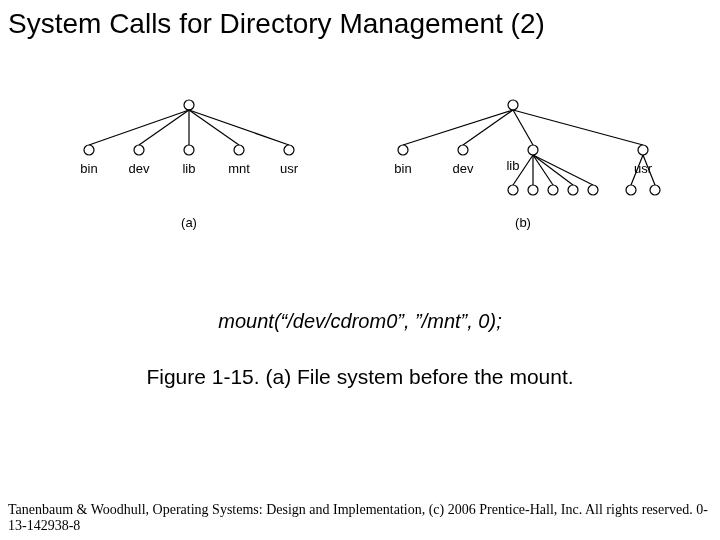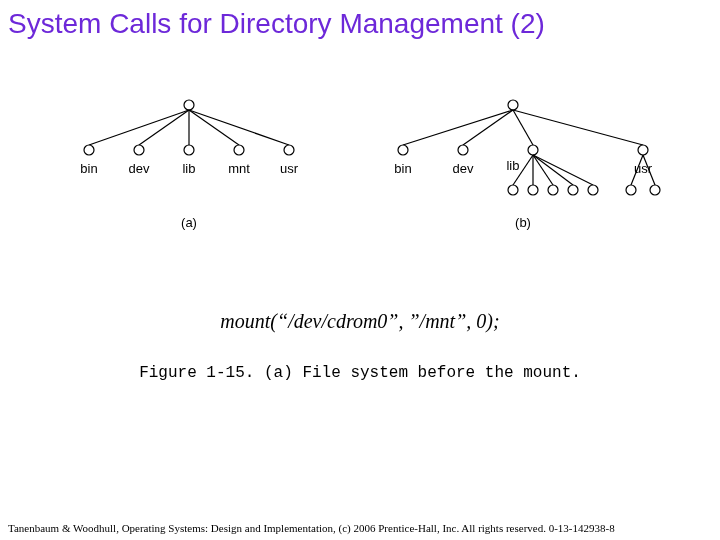--- a/index.html
+++ b/index.html
@@ -6,21 +6,21 @@
     margin: 0;
     padding: 0;
     width: 720px;
     height: 540px;
     font-family: Arial, sans-serif;
     background: #fff;
     position: relative;
     overflow: hidden;
   }
   .title {
-    color: #6d28d9;
+    color: #000000;
     font-size: 28px;
     font-weight: normal;
     padding: 8px 0 0 8px;
     font-family: Arial, sans-serif;
   }
   .diagrams {
     display: flex;
     justify-content: space-around;
     margin-top: 55px;
     padding: 0 20px;
@@ -41,34 +41,34 @@
     font-family: Arial, sans-serif;
     font-size: 13px;
     text-align: center;
     margin-top: 30px;
   }
   .code-line {
     font-style: italic;
     text-align: center;
     font-size: 20px;
     margin-top: 80px;
-    font-family: Liberation Serif, serif;
+    font-family: Liberation Sans, sans-serif;
   }
   .caption {
     text-align: center;
-    font-size: 16px;
+    font-size: 21px;
     margin-top: 30px;
-    font-family: Liberation Mono, monospace;
+    font-family: Liberation Sans, sans-serif;
     line-height: 1.3;
   }
   .footer {
     position: absolute;
     bottom: 6px;
     left: 8px;
-    font-size: 11px;
+    font-size: 14px;
     font-family: "Times New Roman", serif;
   }
 </style>
 </head>
 <body>
 
 <div class="title">System Calls for Directory Management (2)</div>
 
 <div class="diagrams">
 

